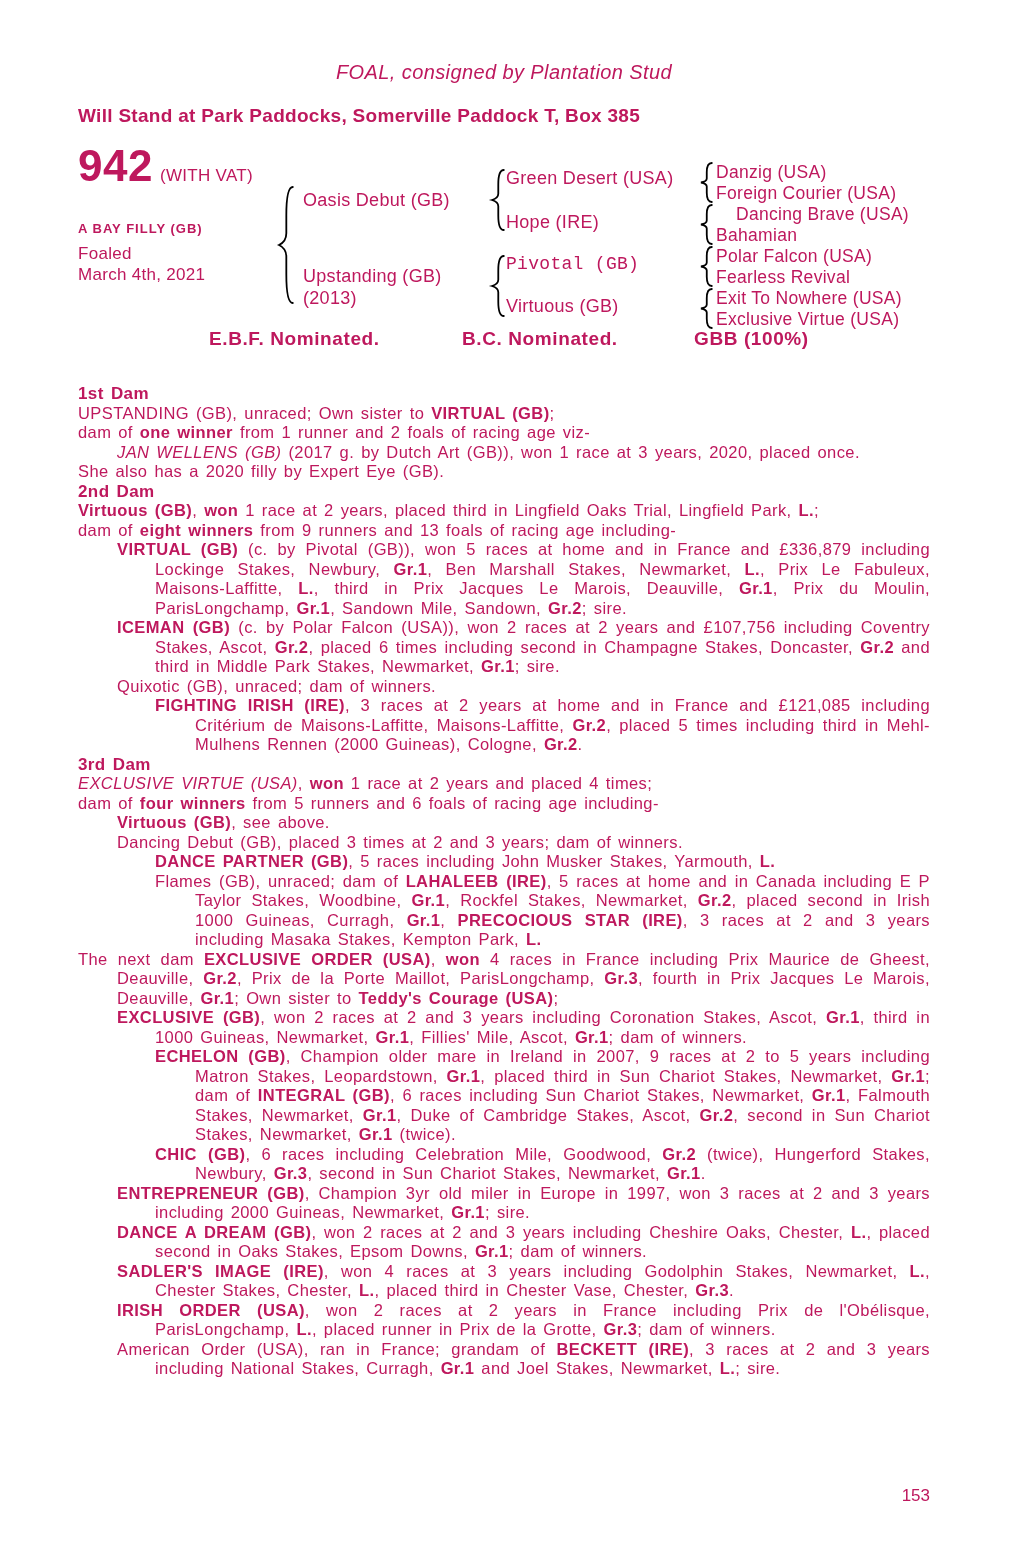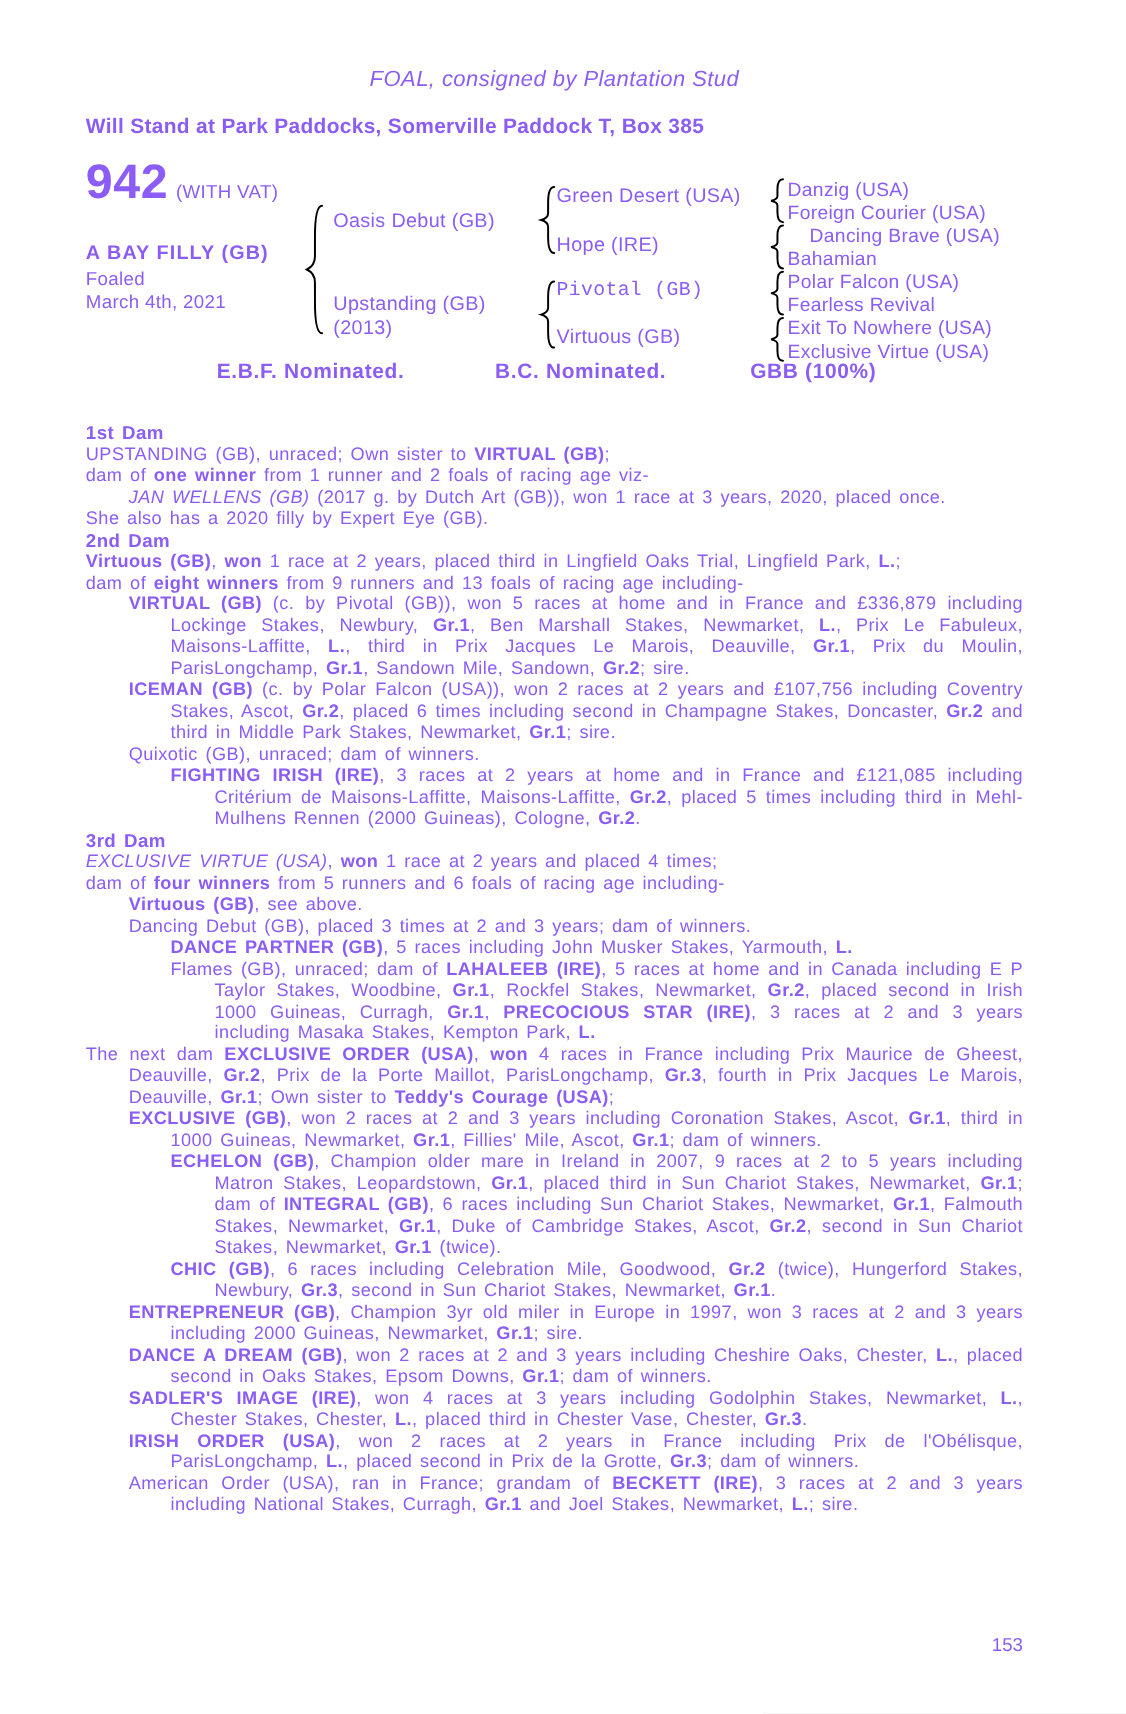--- a/index.html
+++ b/index.html
@@ -1,21 +1,21 @@
 <!DOCTYPE html>
 <html><head>
 <meta charset="utf-8">
 <style>
   html,body { margin:0; padding:0; background:#e8e8e8; }
   .page {
     position: relative;
     width: 1024px; height: 1558px;
     margin: 0 auto;
     background: #ffffff;
-    color: #8b5cf6;
+    color: #be185d;
     font-family: "Liberation Sans", "DejaVu Sans", sans-serif;
     box-sizing: border-box;
     padding: 60px 94px 0 78px;
     overflow: hidden;
   }
   
   .consign-title {
     text-align: center;
     font-style: italic;
     font-size: 20px;
@@ -35,29 +35,29 @@
     margin-top: 20px;
     height: 202px;
     font-size: 18px;
     line-height: 20px;
     letter-spacing: 0.3px;
   }
   .ped-abs { position: absolute; white-space: nowrap; }
   .lot-row { left: 0; top: 8; }
   .lot-number { font-size: 44px; font-weight: bold; letter-spacing: 0.5px; vertical-align: baseline; }
   .lot-vat { font-size: 17px; margin-left: 7px; vertical-align: baseline; }
-  .horse-title { left: 0; top: 71px; font-weight: bold; font-size: 18px; letter-spacing: 1px; }
+  .horse-title { left: 0; top: 71px; font-weight: bold; font-size: 13px; letter-spacing: 1px; }
   .foaled-label { left: 0; top: 96px; font-size: 17px; }
   .foaled-date  { left: 0; top: 117px; font-size: 17px; }
   svg.brace { position: absolute; overflow: visible; }
   .g1-name   { left: 225px; }
   .g2-name   { left: 428px; }
   .g3-name   { left: 638px; font-size: 17.5px; }
   
-  .nominations { position: absolute; left: 0; top: 180px; width: 100%; height: 22px;
+  .nominations { position: absolute; left: 12px; top: 180px; width: 100%; height: 22px;
                  font-weight: bold; font-size: 19px; line-height: 22px; letter-spacing: 0.6px; }
   .nom-ebf { position: absolute; left: 119px; }
   .nom-bc  { position: absolute; left: 372px; }
   .nom-gbb { position: absolute; left: 604px; }
   
   .sections { margin-top: 34px; font-size: 16.5px; line-height: 19.5px;
               letter-spacing: 0.4px; word-spacing: 2px; }
   .section + .section { }
   .section-heading { font-weight: bold; font-size: 17px; }
   .bp { margin: 0; text-align: justify; }
@@ -159,20 +159,20 @@
         <p class="bp p2h"><span>Flames (GB), unraced; dam of </span><span class="b">LAHALEEB (IRE)</span><span>, 5 races at home and in Canada including E P Taylor Stakes, Woodbine, </span><span class="b">Gr.1</span><span>, Rockfel Stakes, Newmarket, </span><span class="b">Gr.2</span><span>, placed second in Irish 1000 Guineas, Curragh, </span><span class="b">Gr.1</span><span>, </span><span class="b">PRECOCIOUS STAR (IRE)</span><span>, 3 races at 2 and 3 years including Masaka Stakes, Kempton Park, </span><span class="b">L.</span></p>
       </div>
       <div class="section">
         <p class="bp p0h"><span>The next dam </span><span class="b">EXCLUSIVE ORDER (USA)</span><span>, </span><span class="b">won</span><span> 4 races in France including Prix Maurice de Gheest, Deauville, </span><span class="b">Gr.2</span><span>, Prix de la Porte Maillot, ParisLongchamp, </span><span class="b">Gr.3</span><span>, fourth in Prix Jacques Le Marois, Deauville, </span><span class="b">Gr.1</span><span>; Own sister to </span><span class="b">Teddy's Courage (USA)</span><span>;</span></p>
         <p class="bp p1h"><span class="b">EXCLUSIVE (GB)</span><span>, won 2 races at 2 and 3 years including Coronation Stakes, Ascot, </span><span class="b">Gr.1</span><span>, third in 1000 Guineas, Newmarket, </span><span class="b">Gr.1</span><span>, Fillies' Mile, Ascot, </span><span class="b">Gr.1</span><span>; dam of winners.</span></p>
         <p class="bp p2h"><span class="b">ECHELON (GB)</span><span>, Champion older mare in Ireland in 2007, 9 races at 2 to 5 years including Matron Stakes, Leopardstown, </span><span class="b">Gr.1</span><span>, placed third in Sun Chariot Stakes, Newmarket, </span><span class="b">Gr.1</span><span>; dam of </span><span class="b">INTEGRAL (GB)</span><span>, 6 races including Sun Chariot Stakes, Newmarket, </span><span class="b">Gr.1</span><span>, Falmouth Stakes, Newmarket, </span><span class="b">Gr.1</span><span>, Duke of Cambridge Stakes, Ascot, </span><span class="b">Gr.2</span><span>, second in Sun Chariot Stakes, Newmarket, </span><span class="b">Gr.1</span><span> (twice).</span></p>
         <p class="bp p2h"><span class="b">CHIC (GB)</span><span>, 6 races including Celebration Mile, Goodwood, </span><span class="b">Gr.2</span><span> (twice), Hungerford Stakes, Newbury, </span><span class="b">Gr.3</span><span>, second in Sun Chariot Stakes, Newmarket, </span><span class="b">Gr.1</span><span>.</span></p>
         <p class="bp p1h"><span class="b">ENTREPRENEUR (GB)</span><span>, Champion 3yr old miler in Europe in 1997, won 3 races at 2 and 3 years including 2000 Guineas, Newmarket, </span><span class="b">Gr.1</span><span>; sire.</span></p>
         <p class="bp p1h"><span class="b">DANCE A DREAM (GB)</span><span>, won 2 races at 2 and 3 years including Cheshire Oaks, Chester, </span><span class="b">L.</span><span>, placed second in Oaks Stakes, Epsom Downs, </span><span class="b">Gr.1</span><span>; dam of winners.</span></p>
         <p class="bp p1h"><span class="b">SADLER'S IMAGE (IRE)</span><span>, won 4 races at 3 years including Godolphin Stakes, Newmarket, </span><span class="b">L.</span><span>, Chester Stakes, Chester, </span><span class="b">L.</span><span>, placed third in Chester Vase, Chester, </span><span class="b">Gr.3</span><span>.</span></p>
-        <p class="bp p1h"><span class="b">IRISH ORDER (USA)</span><span>, won 2 races at 2 years in France including Prix de l'Obélisque, ParisLongchamp, </span><span class="b">L.</span><span>, placed second in Prix de la Grotte, </span><span class="b">Gr.3</span><span>; dam of winners.</span></p>
+        <p class="bp p1h"><span class="b">IRISH ORDER (USA)</span><span>, won 2 races at 2 years in France including Prix de l'Obélisque, ParisLongchamp, </span><span class="b">L.</span><span>, placed runner in Prix de la Grotte, </span><span class="b">Gr.3</span><span>; dam of winners.</span></p>
         <p class="bp p1h"><span>American Order (USA), ran in France; grandam of </span><span class="b">BECKETT (IRE)</span><span>, 3 races at 2 and 3 years including National Stakes, Curragh, </span><span class="b">Gr.1</span><span> and Joel Stakes, Newmarket, </span><span class="b">L.</span><span>; sire.</span></p>
       </div>
     </div>
 
   <div class="page-number">153</div>
 
 </div>
 
 </body></html>

